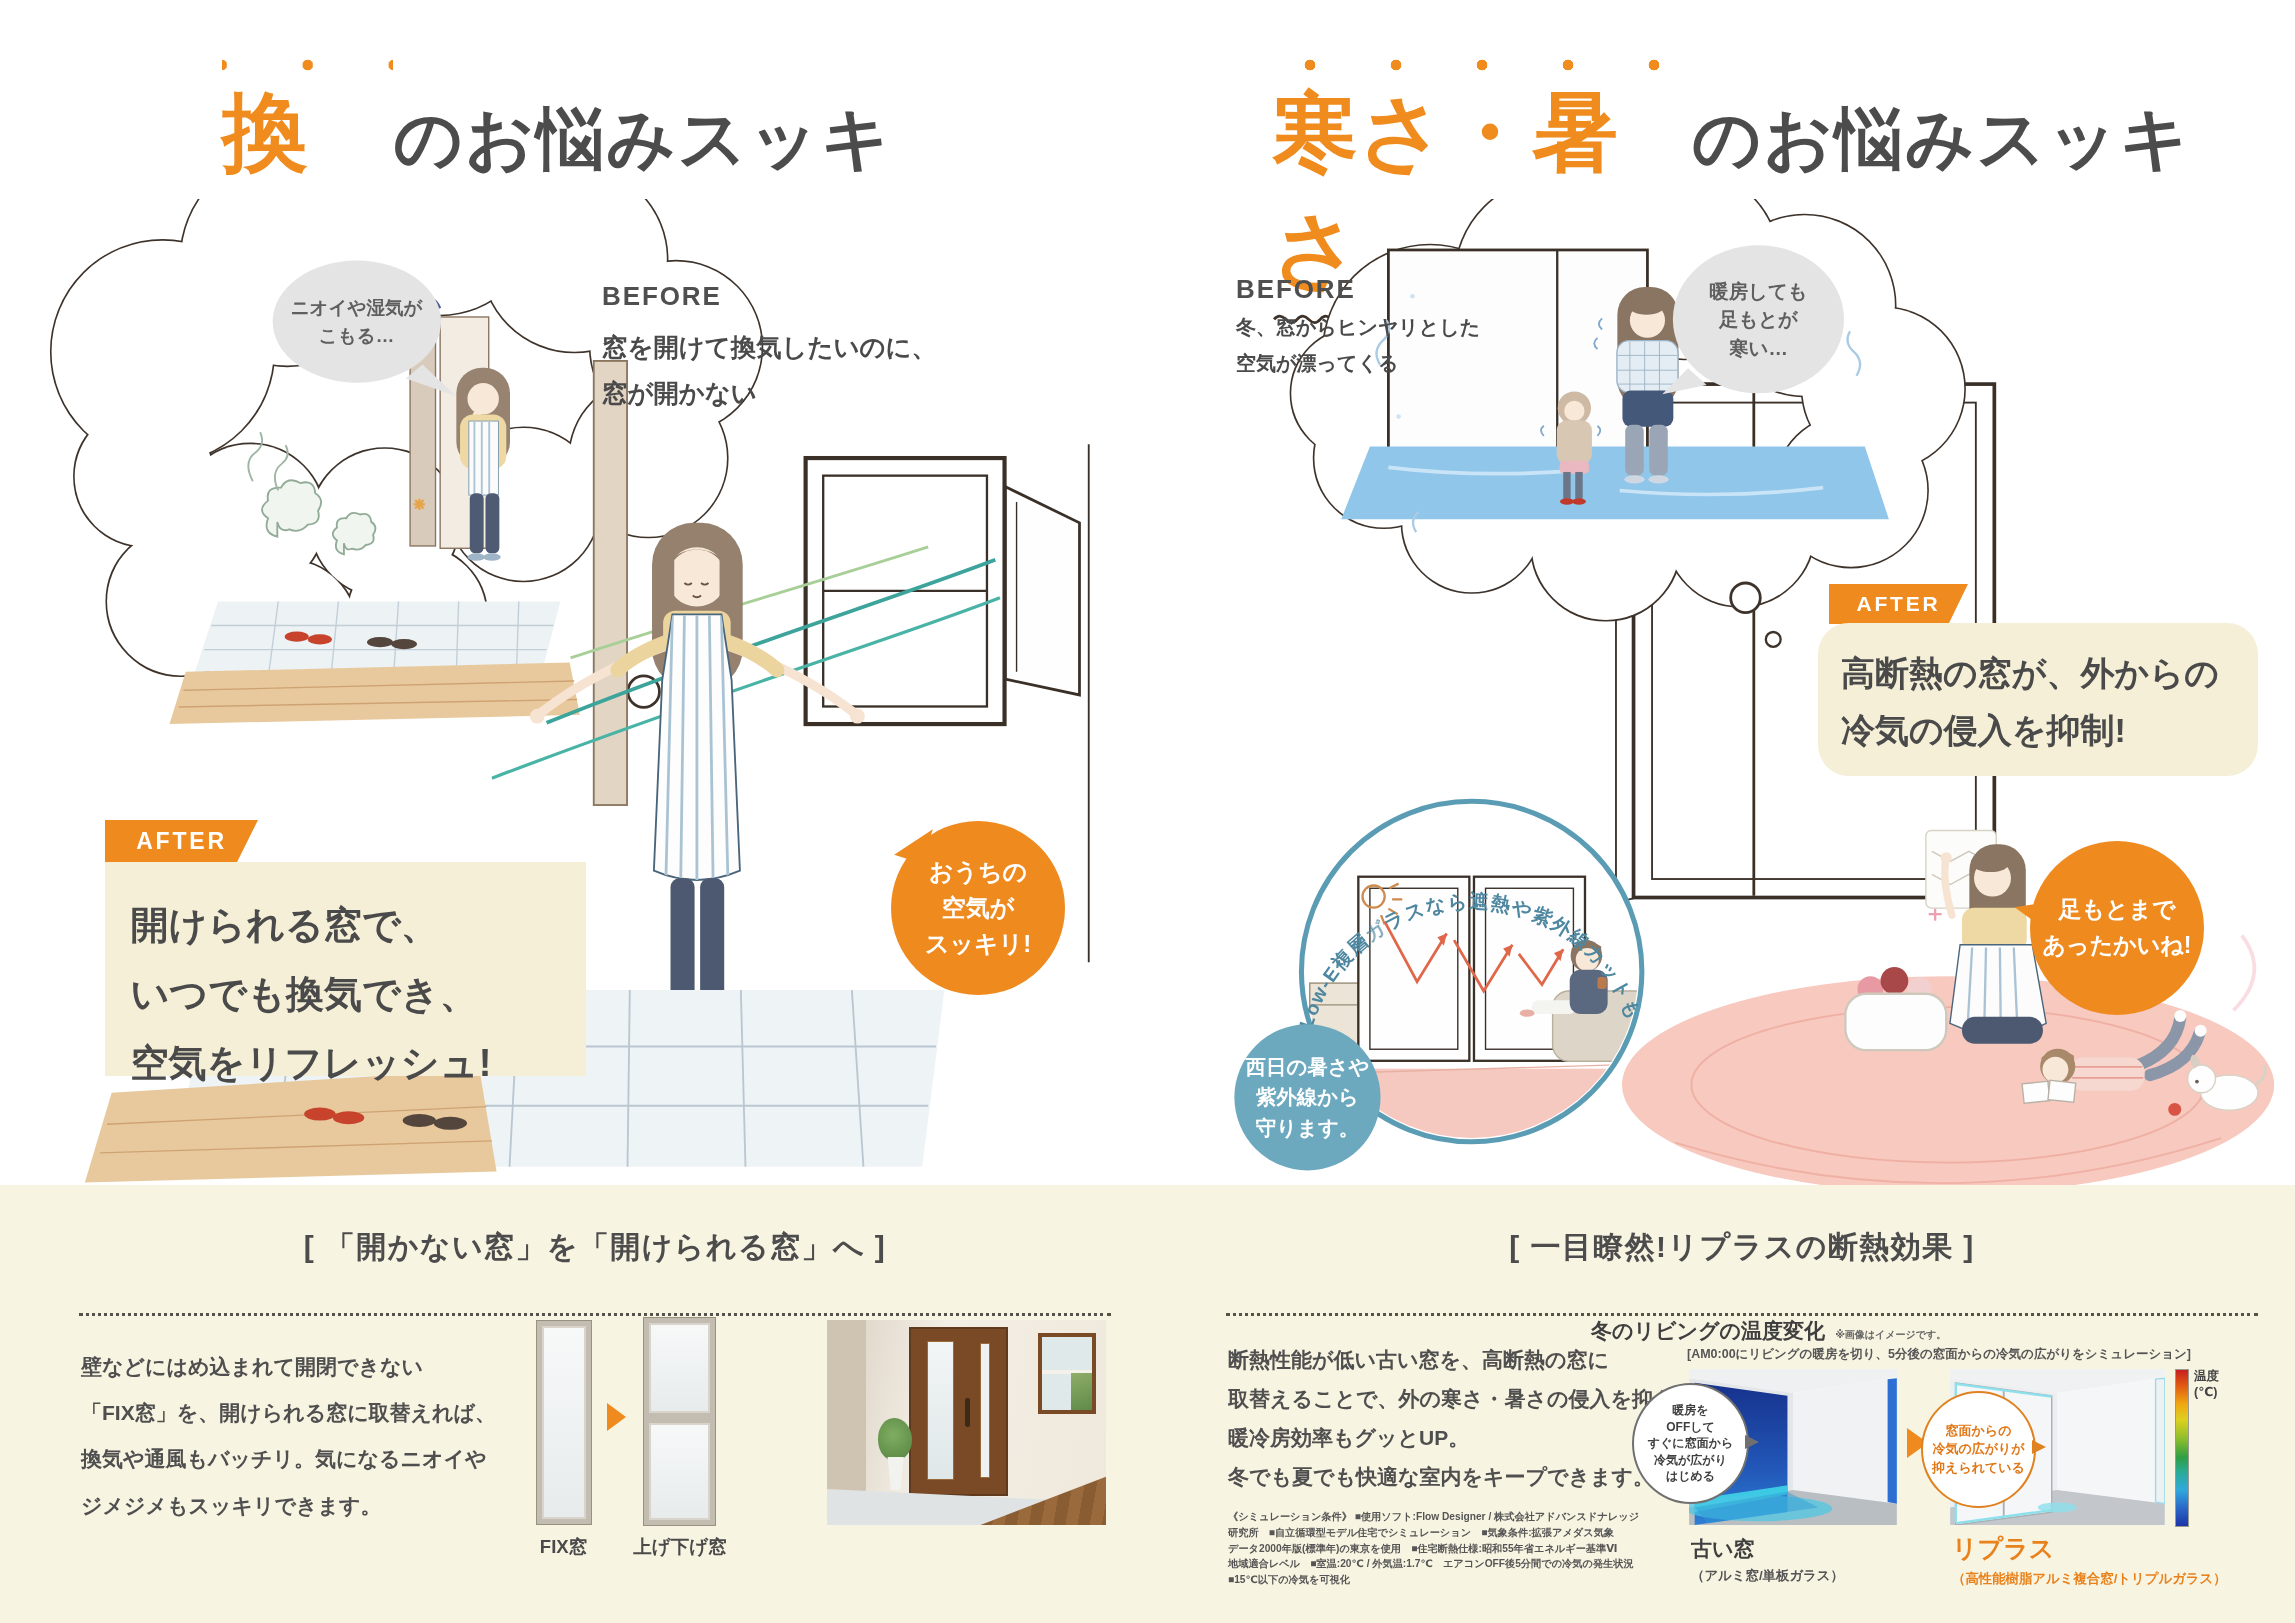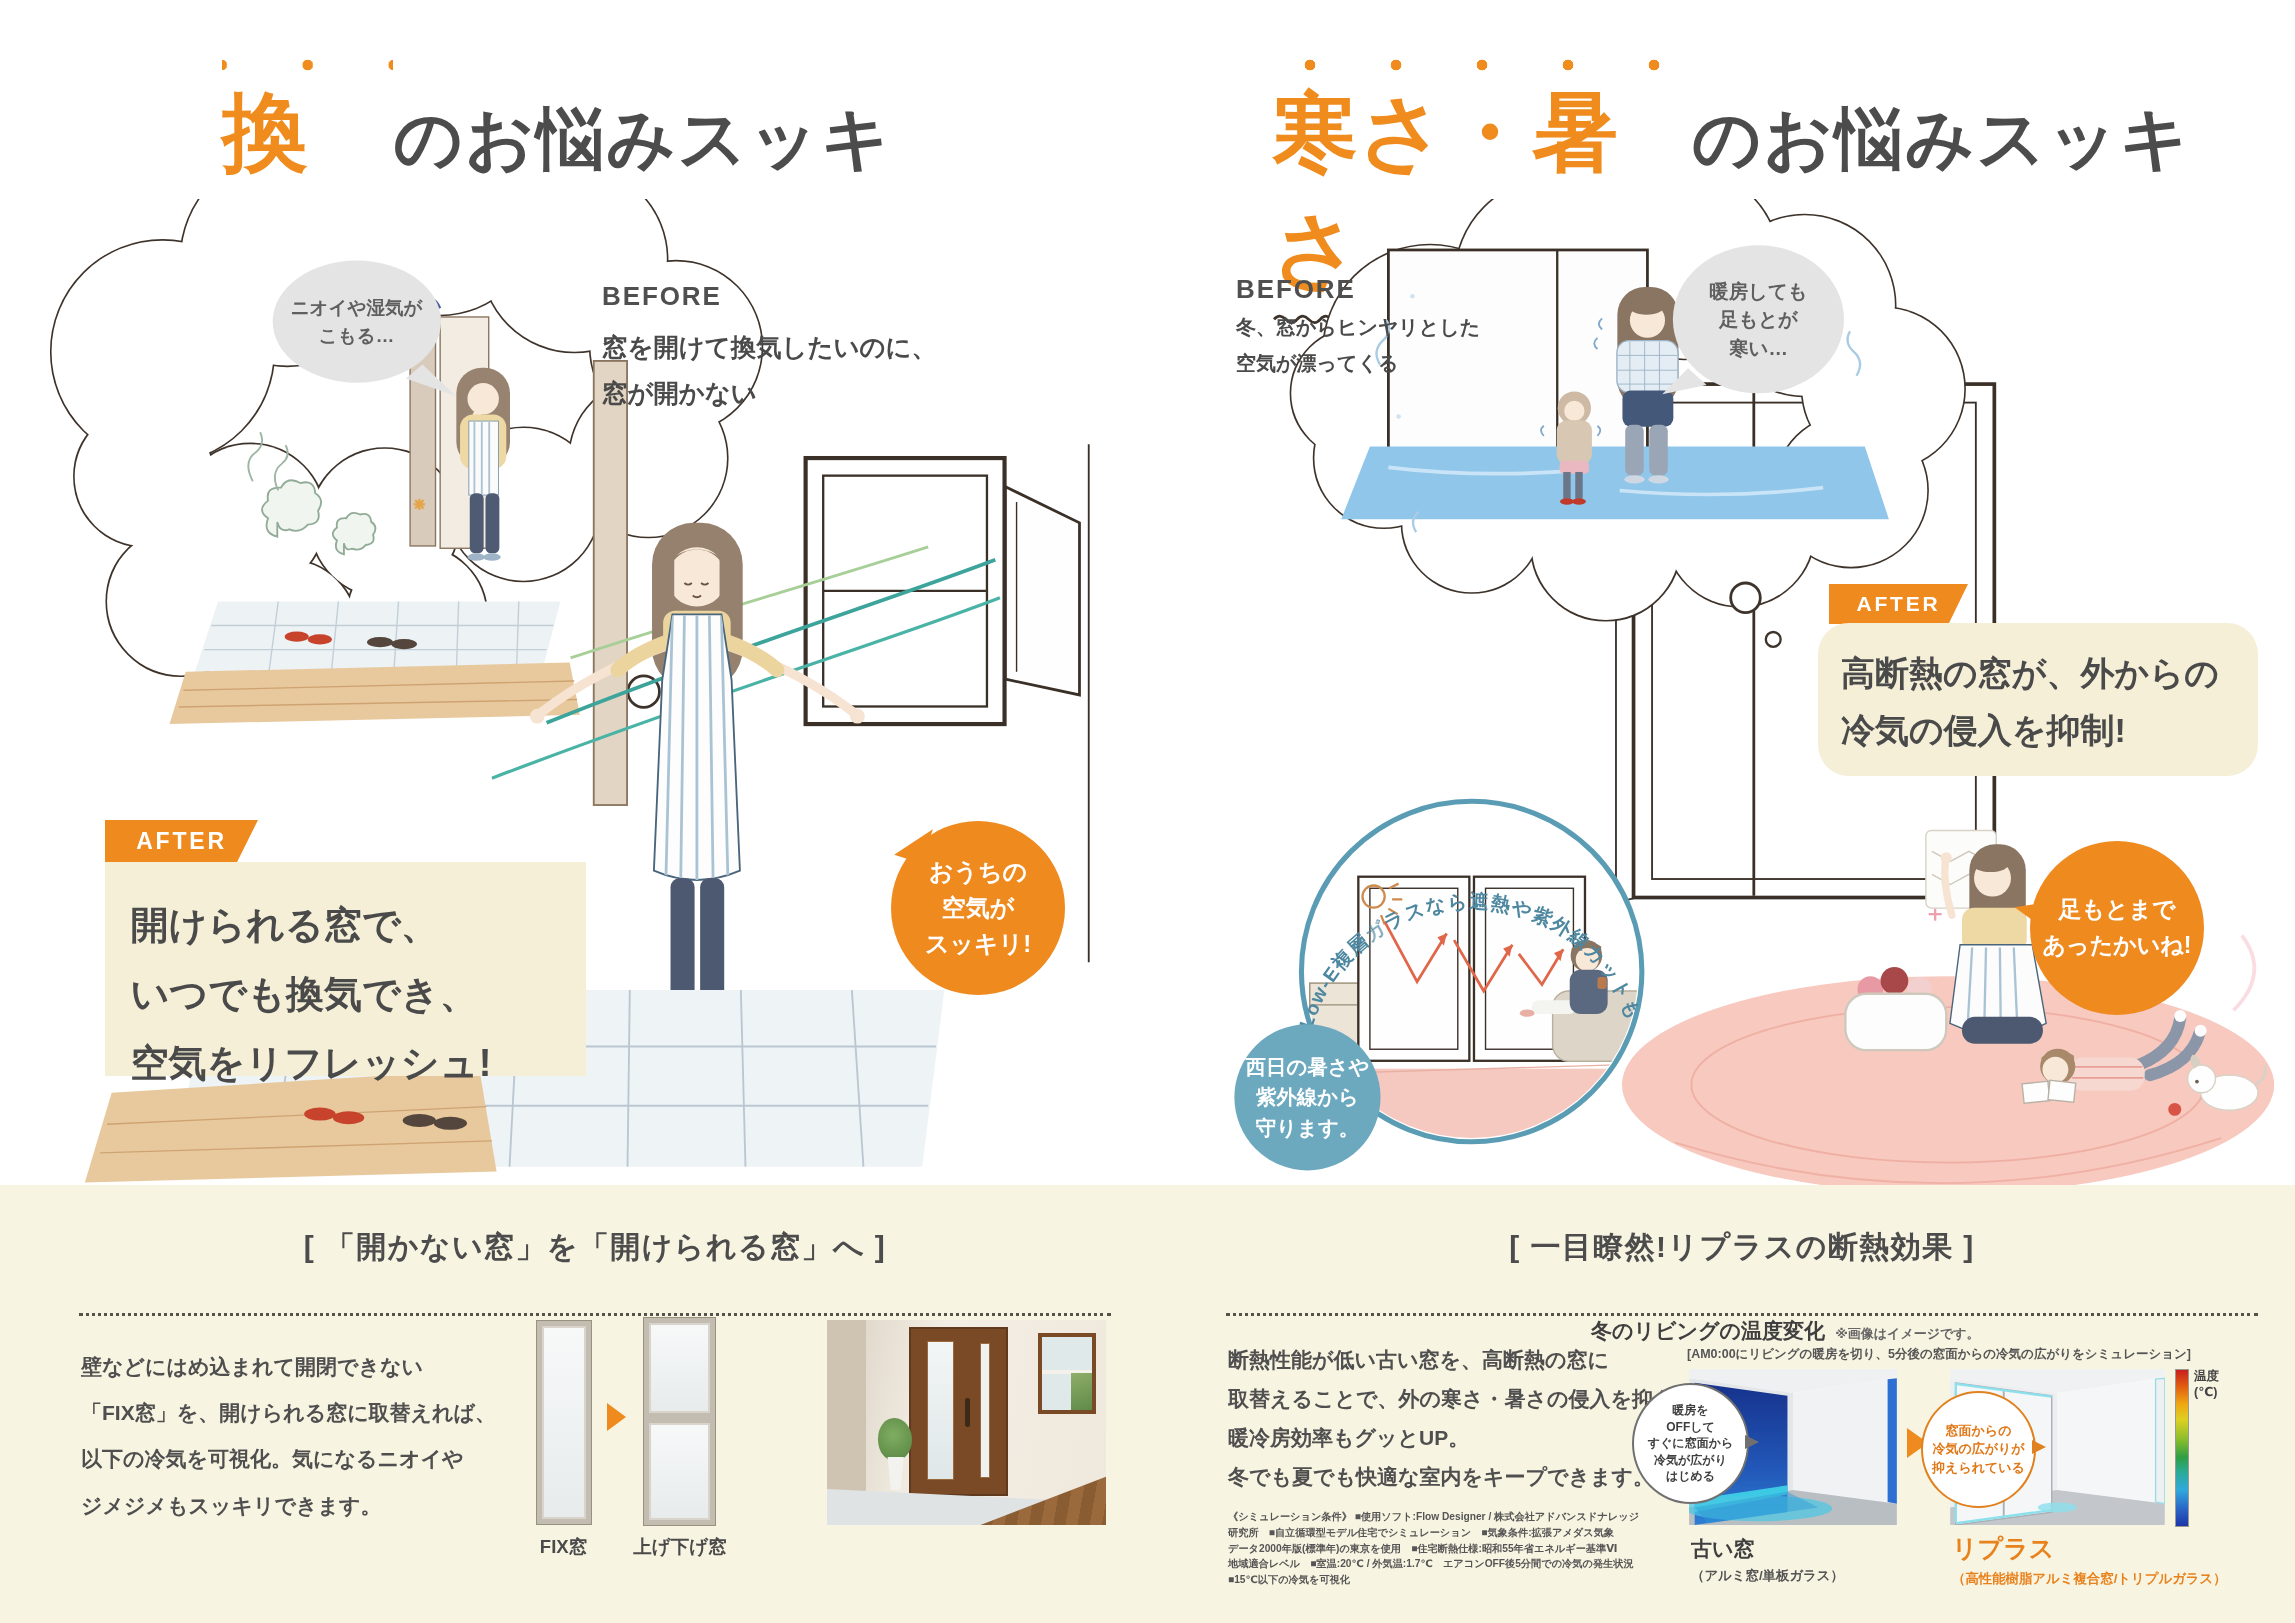--- a/index.html
+++ b/index.html
@@ -464,21 +464,21 @@
   <div class="abs ctr pre" style="left:1236px;top:1042px;width:143px;height:111px;color:#fff;font-weight:bold;font-size:20.4px;line-height:1.5;">西日の暑さや
 紫外線から
 守ります。</div>
 
   <div class="abs band" style="left:0;top:1185px;width:2295px;height:438px;"></div>
 
   <div class="abs sec-header" style="left:79px;top:1227px;width:1032px;">[ 「開かない窓」を「開けられる窓」へ ]</div>
   <div class="abs dotline" style="left:79px;top:1313px;width:1032px;"></div>
   <div class="abs body-text pre" style="left:81px;top:1344px;line-height:2.2;">壁などにはめ込まれて開閉できない
 「FIX窓」を、開けられる窓に取替えれば、
-以下の冷気を可視化。気になるニオイや
+換気や通風もバッチリ。気になるニオイや
 ジメジメもスッキリできます。</div>
 
   <div class="abs winframe" style="left:536px;top:1320px;width:56px;height:205px;">
     <div class="winglass" style="left:4.6px;top:4.6px;right:4.6px;bottom:4.6px;"></div>
   </div>
   <div class="abs winframe" style="left:643px;top:1317px;width:73px;height:209px;">
     <div class="winglass" style="left:4.6px;top:4.6px;right:4.6px;height:90px;"></div>
     <div class="winglass" style="left:4.6px;top:105px;right:4.6px;bottom:4.6px;"></div>
   </div>
   <div class="tri" style="left:607px;top:1403px;border-width:14px 0 14px 19.4px;border-color:transparent transparent transparent #ef8a1f;"></div>
@@ -509,21 +509,21 @@
 暖冷房効率もグッとUP。
 冬でも夏でも快適な室内をキープできます。</div>
   <div class="abs fine pre" style="left:1228px;top:1509px;width:435px;">《シミュレーション条件》 ■使用ソフト:Flow Designer / 株式会社アドバンスドナレッジ
 研究所　■自立循環型モデル住宅でシミュレーション　■気象条件:拡張アメダス気象
 データ2000年版(標準年)の東京を使用　■住宅断熱仕様:昭和55年省エネルギー基準Ⅵ
 地域適合レベル　■室温:20℃ / 外気温:1.7℃　エアコンOFF後5分間での冷気の発生状況
 ■15℃以下の冷気を可視化</div>
 
   <div class="abs" style="left:1591px;top:1317px;display:flex;align-items:baseline;">
     <span style="font-weight:bold;color:#3f3f3f;font-size:21px;">冬のリビングの温度変化</span>
-    <span style="color:#666;font-size:13px;font-weight:bold;margin-left:10.2px;">※画像はイメージです。</span>
+    <span style="color:#666;font-size:10px;font-weight:bold;margin-left:10.2px;">※画像はイメージです。</span>
   </div>
   <div class="abs" style="left:1687px;top:1346px;color:#555;font-size:12.5px;font-weight:bold;">[AM0:00にリビングの暖房を切り、5分後の窓面からの冷気の広がりをシミュレーション]</div>
 
   <svg class="abs" style="left:1689px;top:1369px;" width="208" height="156" viewBox="0 0 450 338">
     <defs>
         <linearGradient id="gradOld" x1="0" y1="0" x2="0" y2="1">
       <stop offset="0" stop-color="#16328c"></stop>
           <stop offset="0.6" stop-color="#2257b8"></stop>
           <stop offset="1" stop-color="#2e7fd4"></stop>
     </linearGradient>

